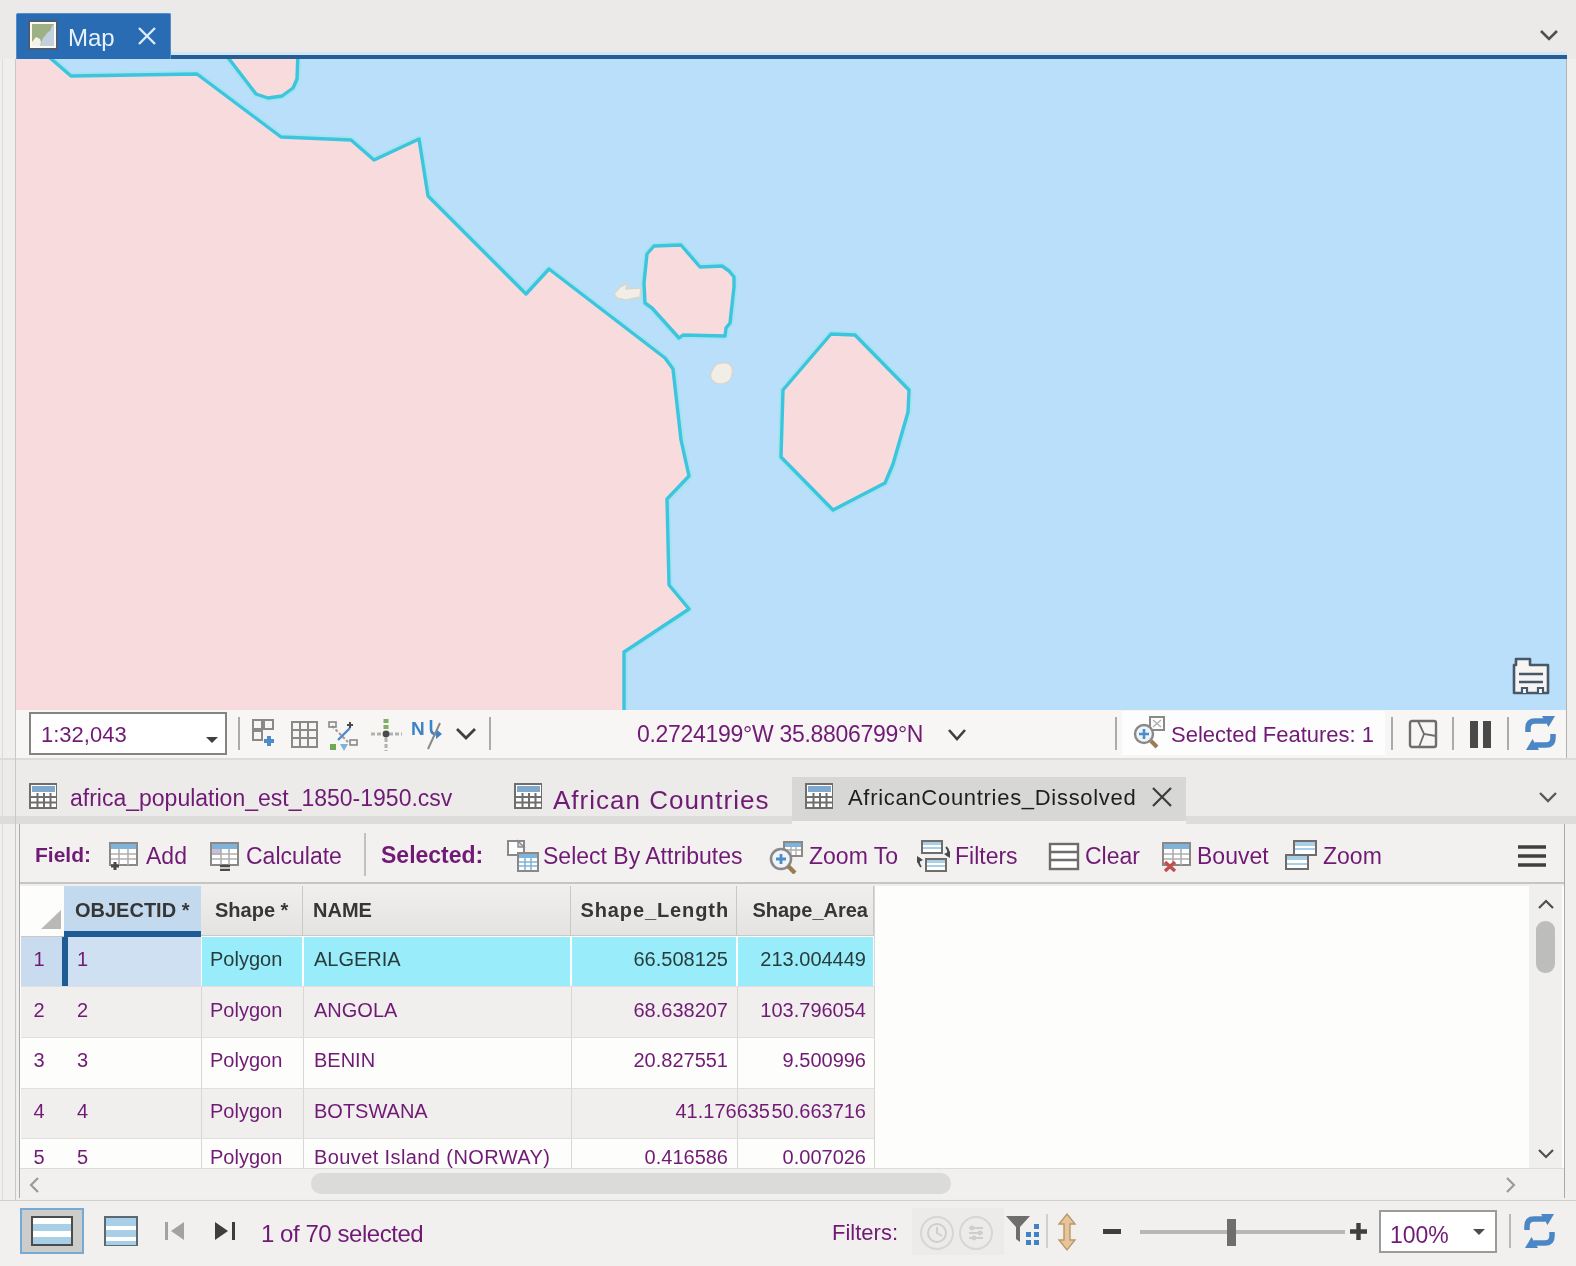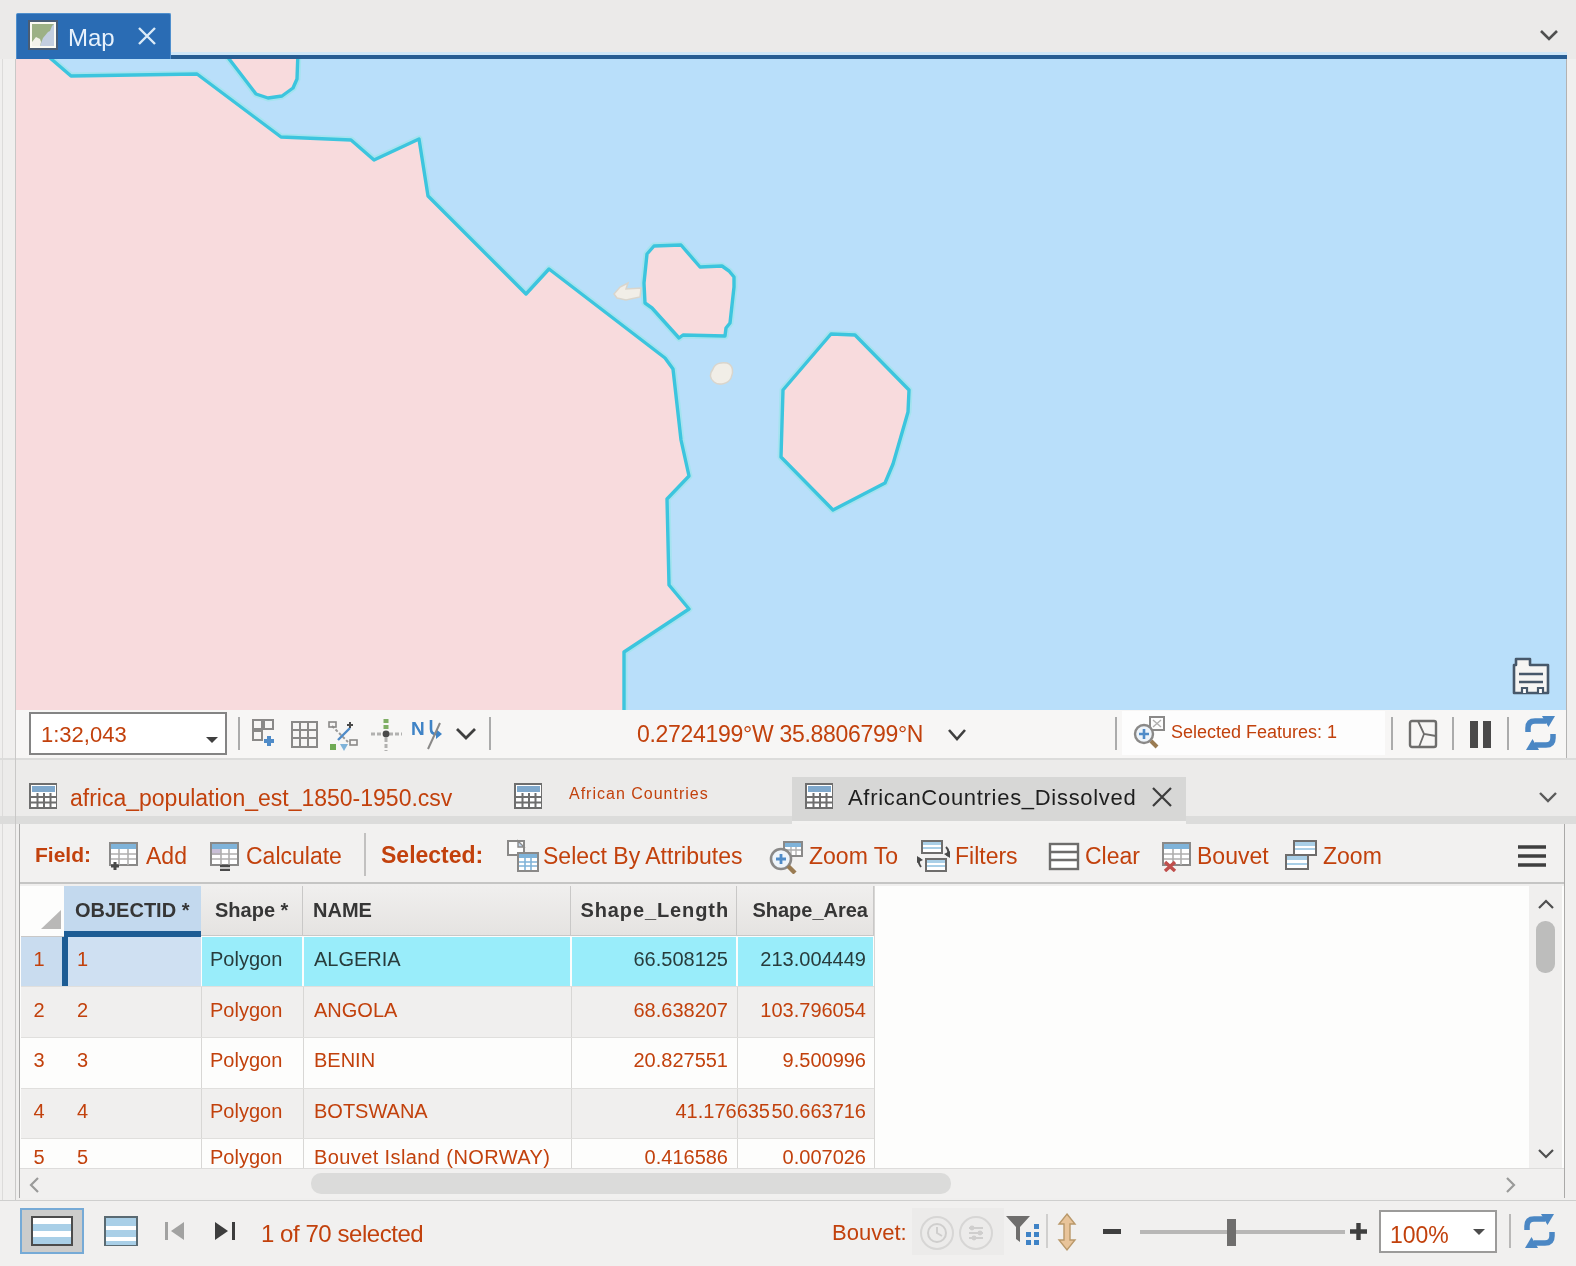--- a/index.html
+++ b/index.html
@@ -1,19 +1,19 @@
 <!DOCTYPE html>
 <html><head>
 <meta charset="utf-8">
 <style>
   html,body{margin:0;padding:0;}
   body{width:1576px;height:1266px;background:#f0efee;font-family:"Liberation Sans",sans-serif;overflow:hidden;position:relative;}
   .abs{position:absolute;}
   .sep{position:absolute;width:2px;background:#ababab;}
-  .txt{position:absolute;color:#c2410c;white-space:nowrap;}
+  .txt{position:absolute;color:#701a75;white-space:nowrap;}
 </style>
 </head>
 <body>
 
 <div class="abs" style="left:0;top:0;width:1576px;height:59px;background:#ebeae9;"></div>
 <div class="abs" style="left:16px;top:52px;width:1551px;height:4px;background:#cfe7f8;"></div>
 <div class="abs" style="left:16px;top:55px;width:1551px;height:5px;background:#275d93;"></div>
 
 <div class="abs" style="left:16px;top:13px;width:153px;height:46px;background:#2a6cb4;border:1px solid #4f8fcd;border-bottom:none;border-radius:2px 2px 0 0;"></div>
 <div class="abs" style="left:28px;top:20px;width:30px;height:30px;">
@@ -73,21 +73,21 @@
       <polygon points="1,1 13,1 7,7" fill="#3f3f3f"></polygon>
     </svg></div>
 <div class="sep" style="left:238px;top:717px;height:33px;"></div>
 <div class="sep" style="left:489px;top:717px;height:33px;"></div>
 <div class="txt" style="left:637px;top:721px;font-size:23px;letter-spacing:-0.3px;">0.2724199°W 35.8806799°N</div>
 <div class="abs" style="left:947px;top:728px;"><svg width="20" height="14">
       <path d="M2 2 L10 11 L18 2" stroke="#3f3f3f" stroke-width="2.6" fill="none"></path>
     </svg></div>
 <div class="sep" style="left:1115px;top:717px;height:33px;"></div>
 <div class="abs" style="left:1122px;top:711px;width:263px;height:44px;background:#fdfdfd;"></div>
-<div class="txt" style="left:1171px;top:722px;font-size:18px;">Selected Features: 1</div>
+<div class="txt" style="left:1171px;top:722px;font-size:22px;">Selected Features: 1</div>
 <div class="sep" style="left:1391px;top:717px;height:33px;"></div>
 <div class="sep" style="left:1452px;top:717px;height:33px;"></div>
 <div class="sep" style="left:1507px;top:717px;height:33px;"></div>
 <div class="abs" style="left:1470px;top:721px;width:21px;height:27px;">
 <svg width="21" height="27">
       <rect x="0" y="0" width="8" height="27" fill="#4a4949"></rect>
       <rect x="13" y="0" width="8" height="27" fill="#4a4949"></rect>
     </svg>
 </div>
 
@@ -149,21 +149,21 @@
  <polygon points="20,1 33,1 26.5,12" fill="#4b87c4"></polygon>
  <path d="M31 19 V23 Q31 30 24 30 H13" fill="none" stroke="#4b87c4" stroke-width="5.5"></path>
  <polygon points="4,35 17,35 10.5,24" fill="#4b87c4"></polygon>
 </svg>
 
 <div class="abs" style="left:0;top:760px;width:1576px;height:64px;background:#ecebea;"></div>
 <div class="abs" style="left:0;top:816px;width:1576px;height:8px;background:#dcdcdb;"></div>
 <div class="abs" style="left:792px;top:777px;width:394px;height:44px;background:#d7d7d6;"></div>
 <div class="abs" style="left:792px;top:821px;width:394px;height:3px;background:#f3f2f1;"></div>
 <div class="txt" style="left:70px;top:785px;font-size:23px;">africa_population_est_1850-1950.csv</div>
-<div class="txt" style="left:553px;top:785px;font-size:16px;letter-spacing:1px;margin-left:16px;">African Countries</div>
+<div class="txt" style="left:553px;top:785px;font-size:26px;letter-spacing:1px;">African Countries</div>
 <div class="txt" style="left:848px;top:785px;font-size:22px;letter-spacing:0.7px;color:#1e1e1e;">AfricanCountries_Dissolved</div>
 <div class="abs" style="left:1151px;top:786px;width:22px;height:22px;">
 <svg width="22" height="22">
       <path d="M2 2 L20 20 M20 2 L2 20" stroke="#3c3c3c" stroke-width="2.2"></path>
     </svg>
 </div>
 <div class="abs" style="left:1538px;top:791px;width:20px;height:14px;">
 <svg width="20" height="14">
       <path d="M2 2 L10 10 L18 2" stroke="#5a5a5a" stroke-width="2.4" fill="none"></path>
     </svg>
@@ -347,21 +347,21 @@
       <path d="M10 2 L3 9 L10 16" stroke="#9a9a99" stroke-width="2.2" fill="none"></path>
     </svg>
 <div class="abs" style="left:311px;top:1173px;width:640px;height:21px;background:#dbdbda;border-radius:10px;"></div>
 <svg class="abs" style="left:1505px;top:1176px;" width="12" height="18">
       <path d="M2 2 L9 9 L2 16" stroke="#9a9a99" stroke-width="2.2" fill="none"></path>
     </svg>
 </div>
 
 <div class="abs" style="left:0;top:1200px;width:1576px;height:66px;background:#f1f0ef;border-top:1px solid #cfcfce;box-sizing:border-box;"></div>
 <div class="txt" style="left:261px;top:1220px;font-size:24px;letter-spacing:-0.45px;">1 of 70 selected</div>
-<div class="txt" style="left:832px;top:1220px;font-size:22px;">Bouvet:</div>
+<div class="txt" style="left:832px;top:1220px;font-size:22px;">Filters:</div>
 
 <div class="abs" style="left:20px;top:1208px;width:64px;height:46px;background:#cccccb;border:2px solid #76aad6;box-sizing:border-box;"></div>
 <svg class="abs" style="left:31px;top:1216px;" width="42" height="30">
  <rect x="1" y="1" width="40" height="28" fill="#fff" stroke="#4c4c4c" stroke-width="2"></rect>
  <rect x="2" y="8" width="38" height="7" fill="#a9cfe7"></rect>
  <rect x="2" y="21" width="38" height="7" fill="#a9cfe7"></rect>
 </svg>
 <svg class="abs" style="left:104px;top:1216px;" width="34" height="30">
  <rect x="1" y="1" width="32" height="28" fill="#fff" stroke="#5a6a72" stroke-width="2"></rect>
  <rect x="2" y="2" width="30" height="8" fill="#a9cfe7"></rect>

